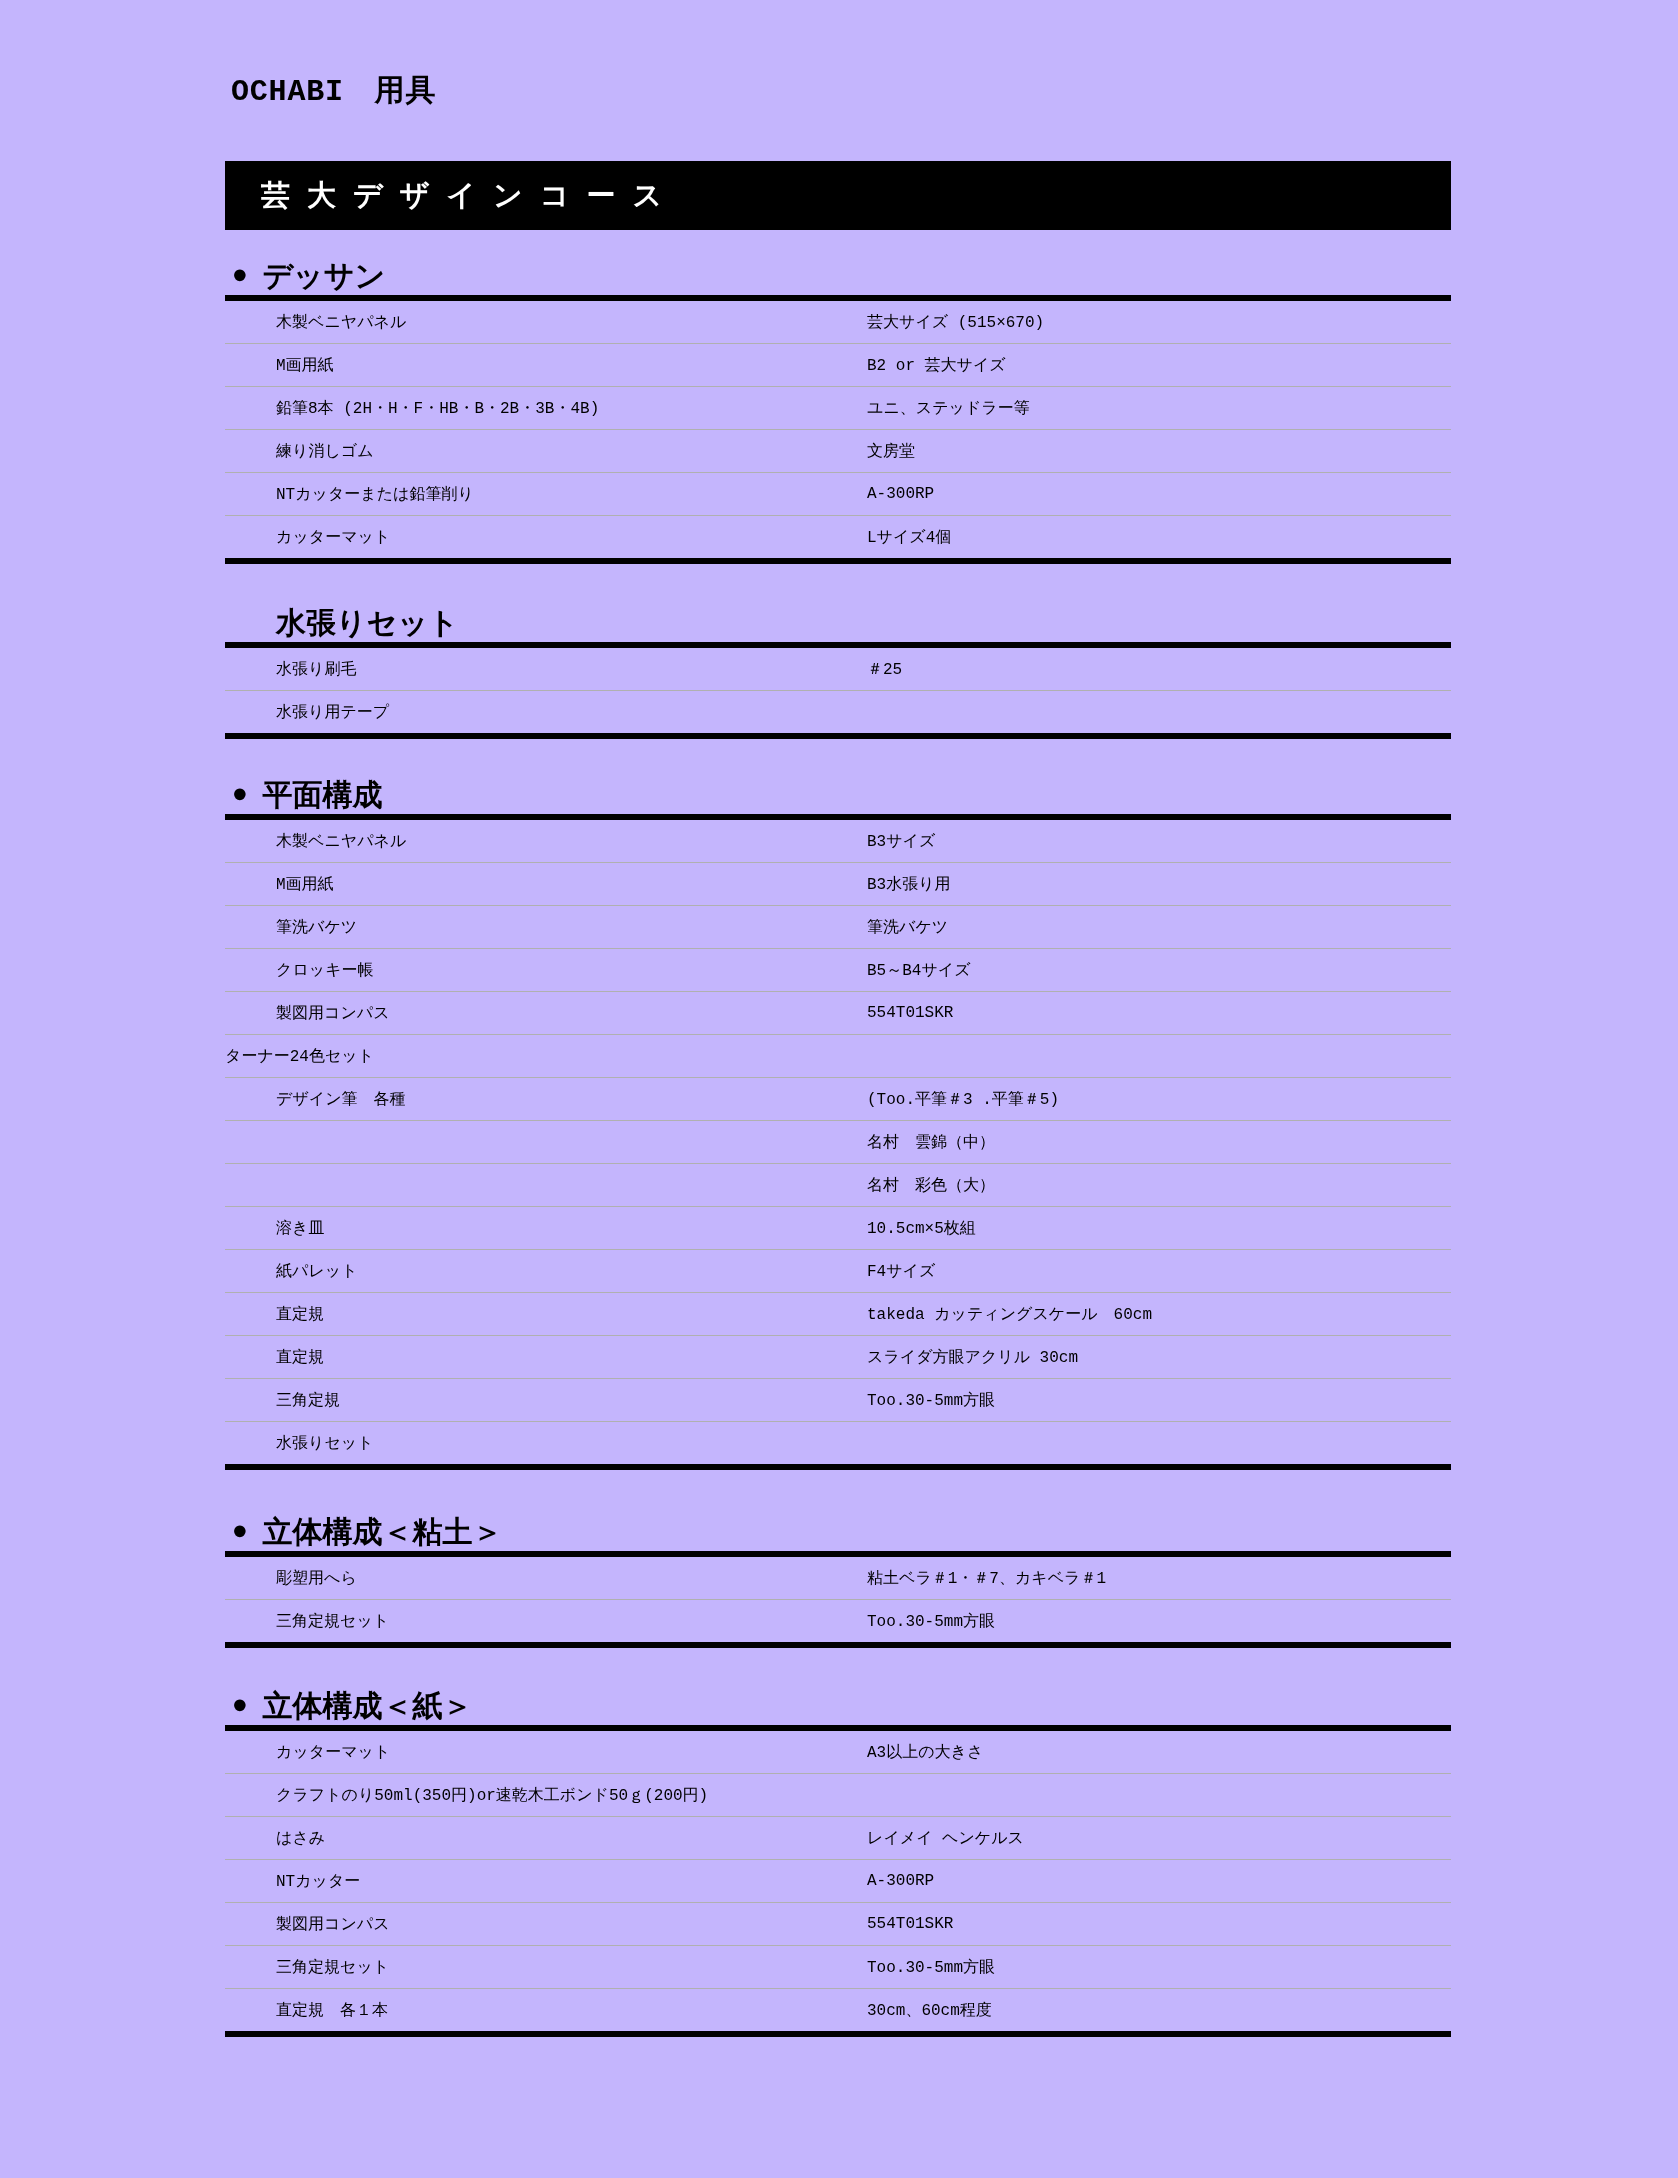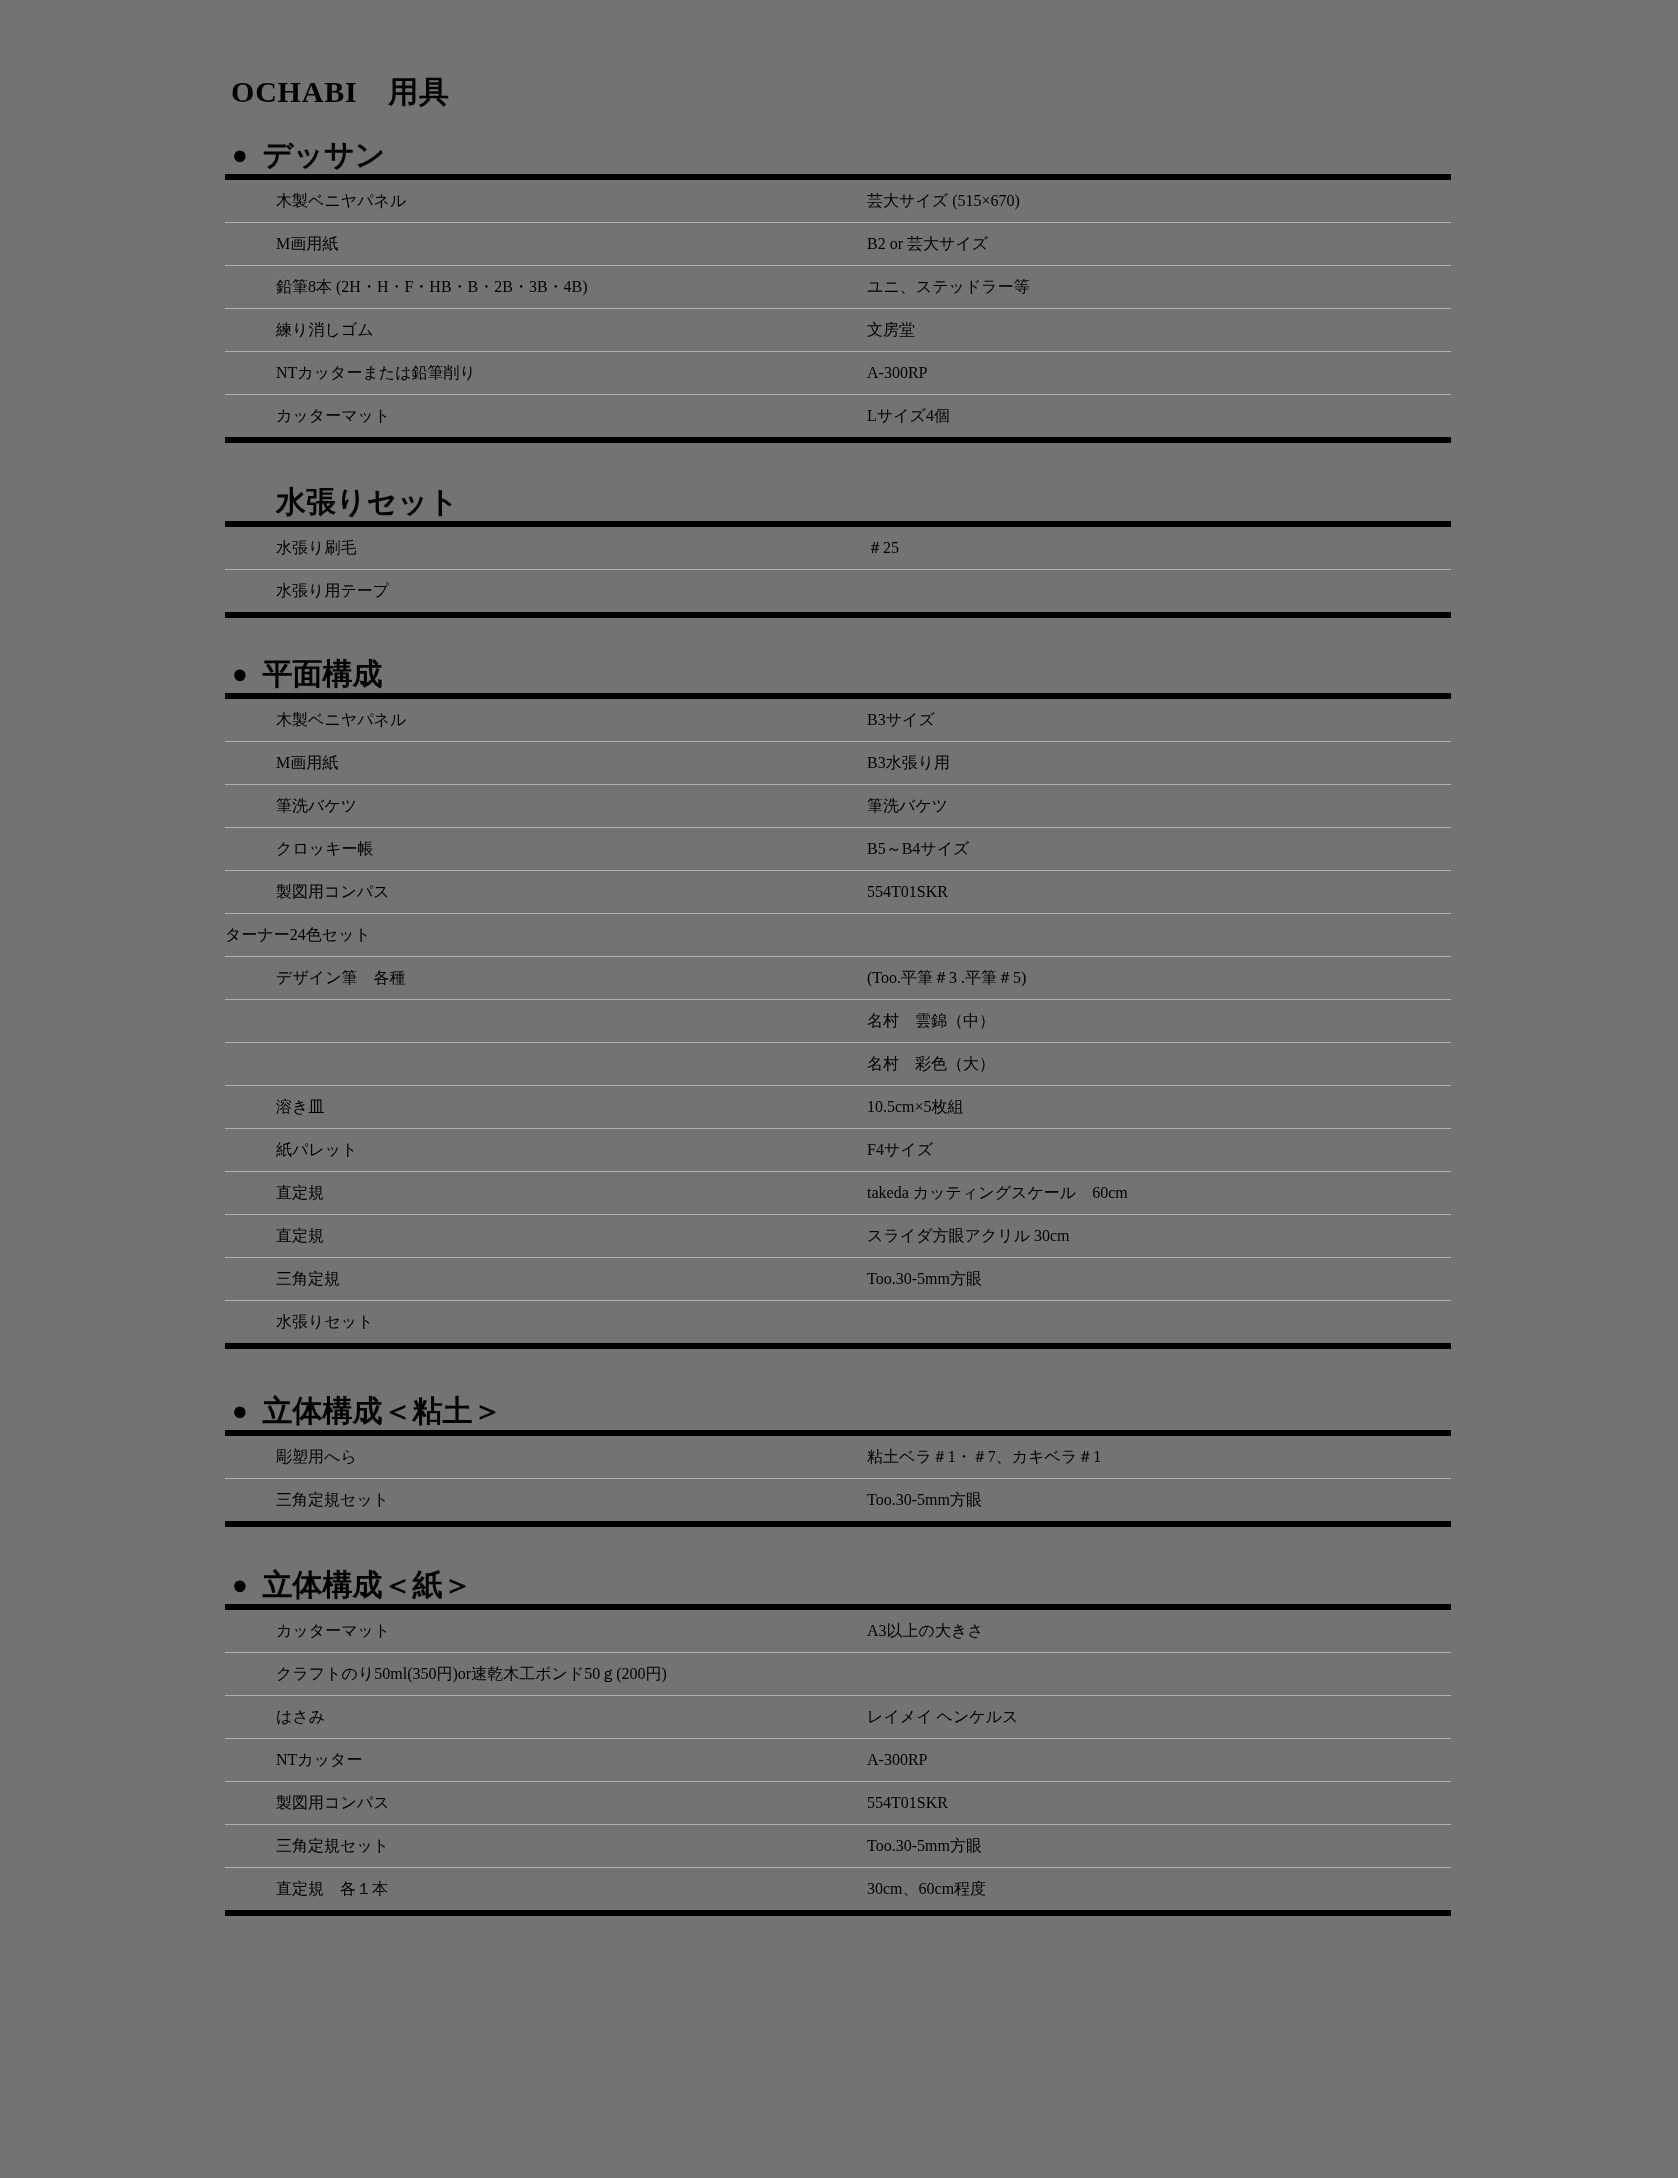--- a/index.html
+++ b/index.html
@@ -1,21 +1,21 @@
 <!DOCTYPE html>
 <html lang="ja" style="font-size:13.6px"><head>
 <meta charset="utf-8">
 <style>
   html, body { margin: 0; padding: 0; background: #e8e8e8; }
   .page {
     position: relative;
     width: 1678px;
     height: 2178px;
-    background: #737373;
-    font-family: Liberation Serif, serif;
+    background: #c4b5fd;
+    font-family: Liberation Mono, monospace;
     color: #000000;
     overflow: hidden;
   }
   .content {
     position: absolute;
     left: 225px;
     top: 0;
     width: 1226px;
   }
   .doc-title {
@@ -86,20 +86,23 @@
   }
   .cell-value { flex: 1 1 auto; }
 </style>
 </head>
 <body>
 
 <div class="page">
   <div class="content">
     <div class="doc-title">OCHABI　用具</div>
 
+    <div class="banner">
+      <span class="banner-label">芸大デザインコース</span>
+    </div>
 
     <div id="sections-root">
   <section class="section">
     <div class="section-heading s0">
       <span class="bullet">●</span>
       <span class="heading-label">デッサン</span>
     </div>
     <div class="tbl">
             <div class="row"><div class="cell-item">木製ベニヤパネル</div><div class="cell-value">芸大サイズ (515×670)</div></div>
             <div class="row"><div class="cell-item">M画用紙</div><div class="cell-value">B2 or 芸大サイズ</div></div>

